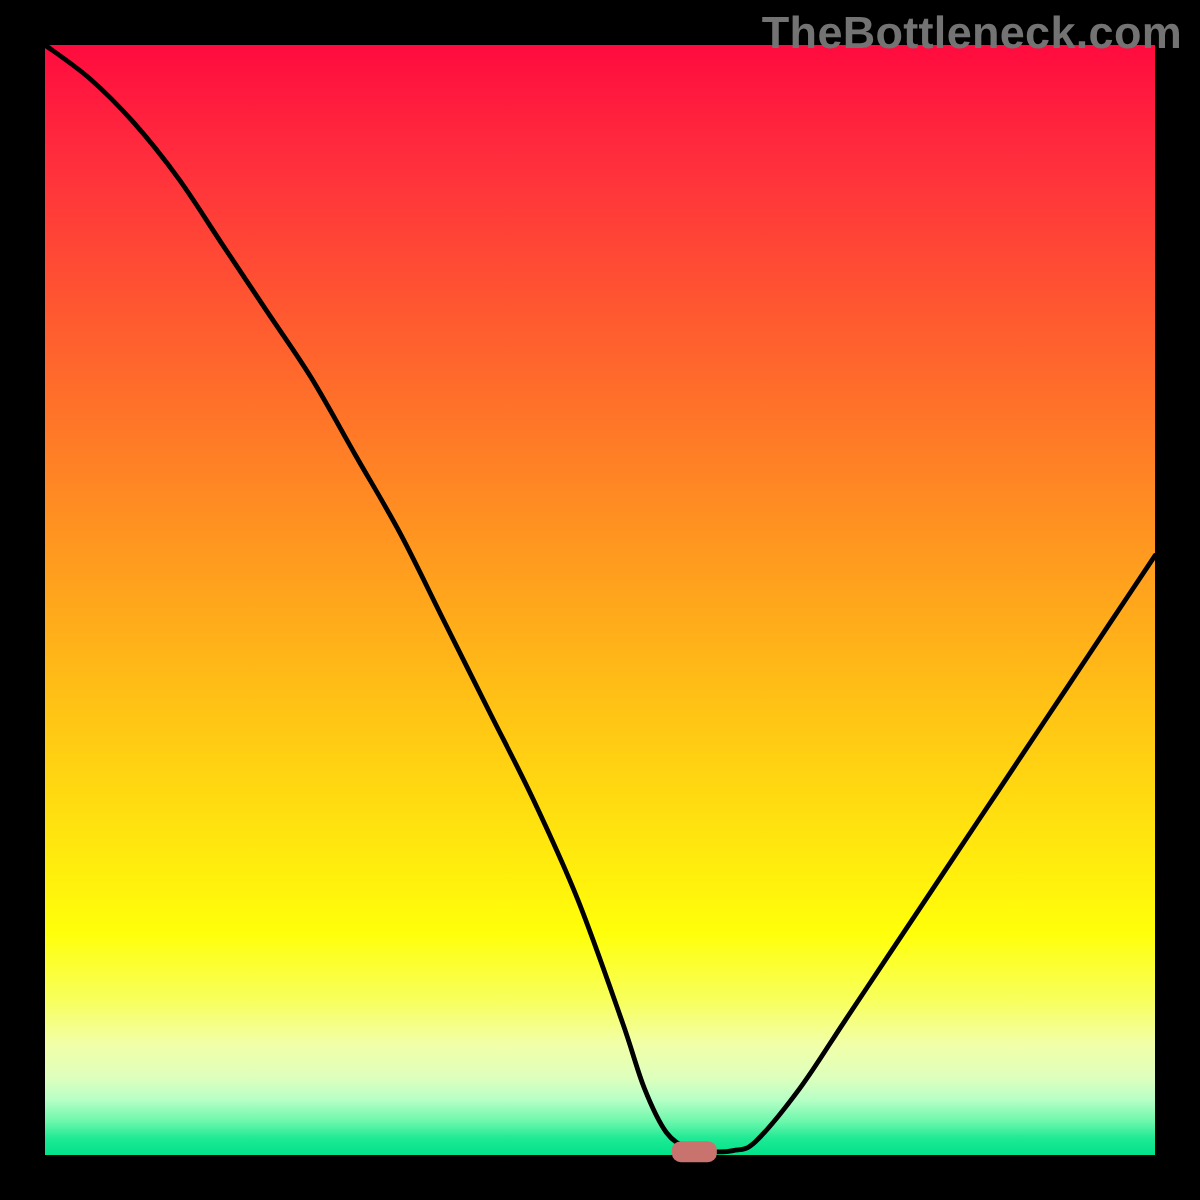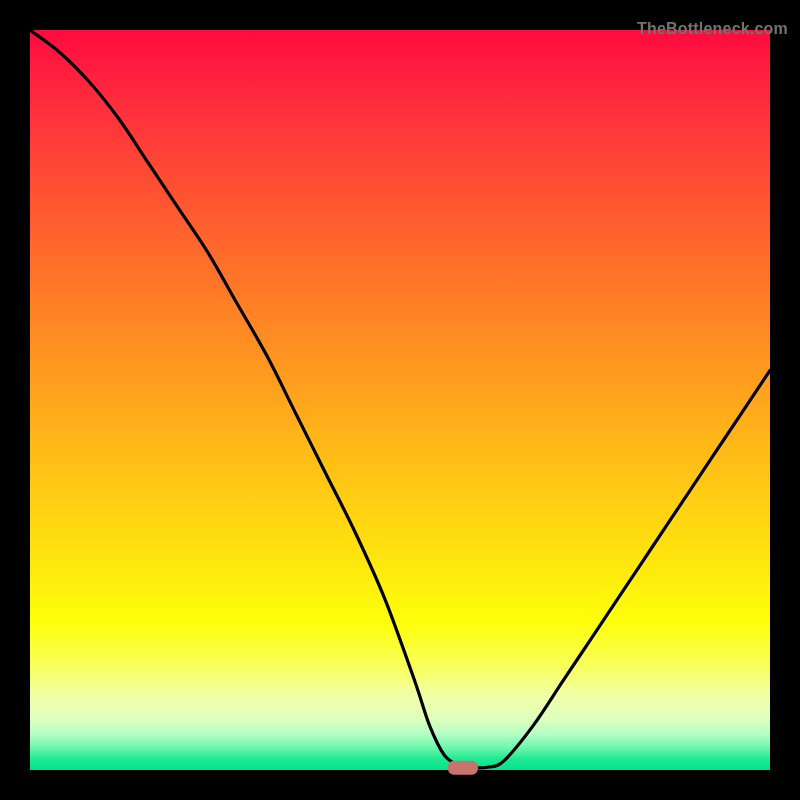--- a/index.html
+++ b/index.html
@@ -37,23 +37,23 @@
       #f2ffa8 90%,
       #deffbd 93%,
       #b8ffc6 95%,
       #6bf7ac 97%,
       #1fe994 98.5%,
       #00e38a 100%
     );
   }
   .watermark {
     position: absolute;
-    top: 20px;
+    top: 6px;
     right: 12px;
-    font-size: 16px;
+    font-size: 30px;
     font-weight: 600;
     color: #737373;
     letter-spacing: 0.2px;
     user-select: none;
   }
   .line-svg {
     position: absolute;
     left: 0;
     top: 0;
     width: 740px;

